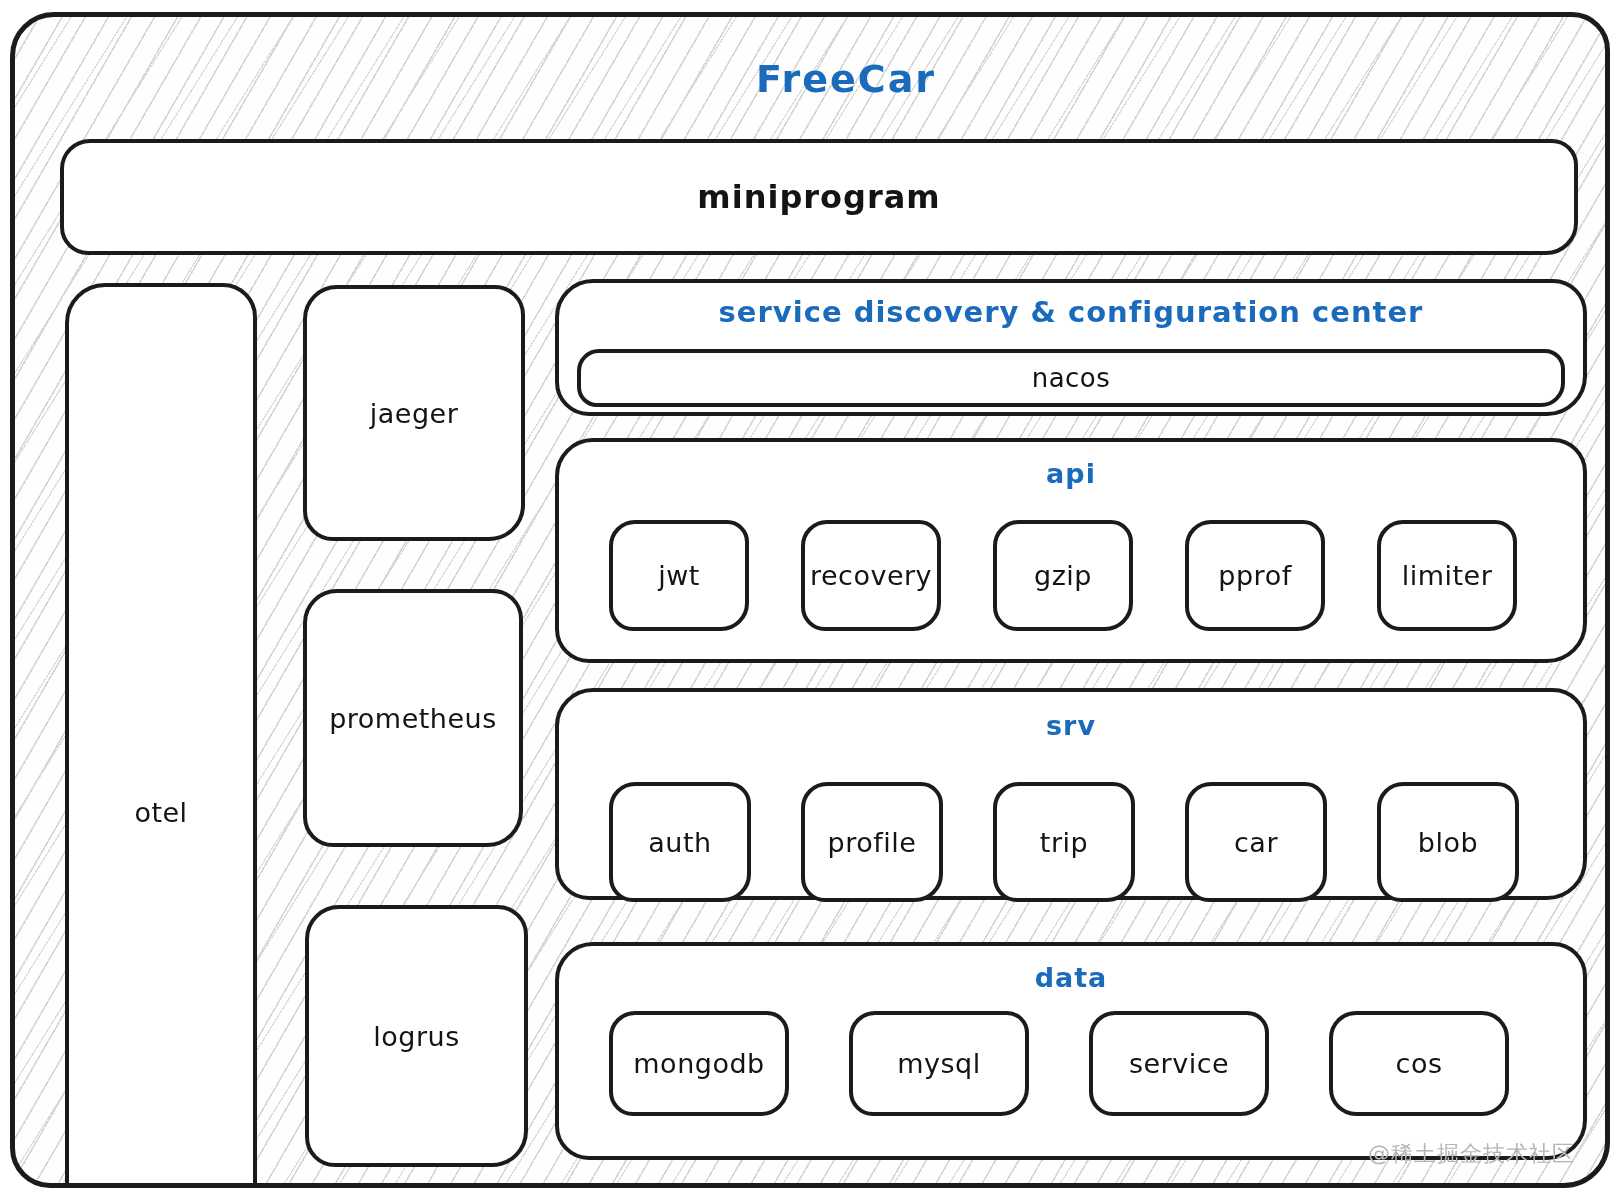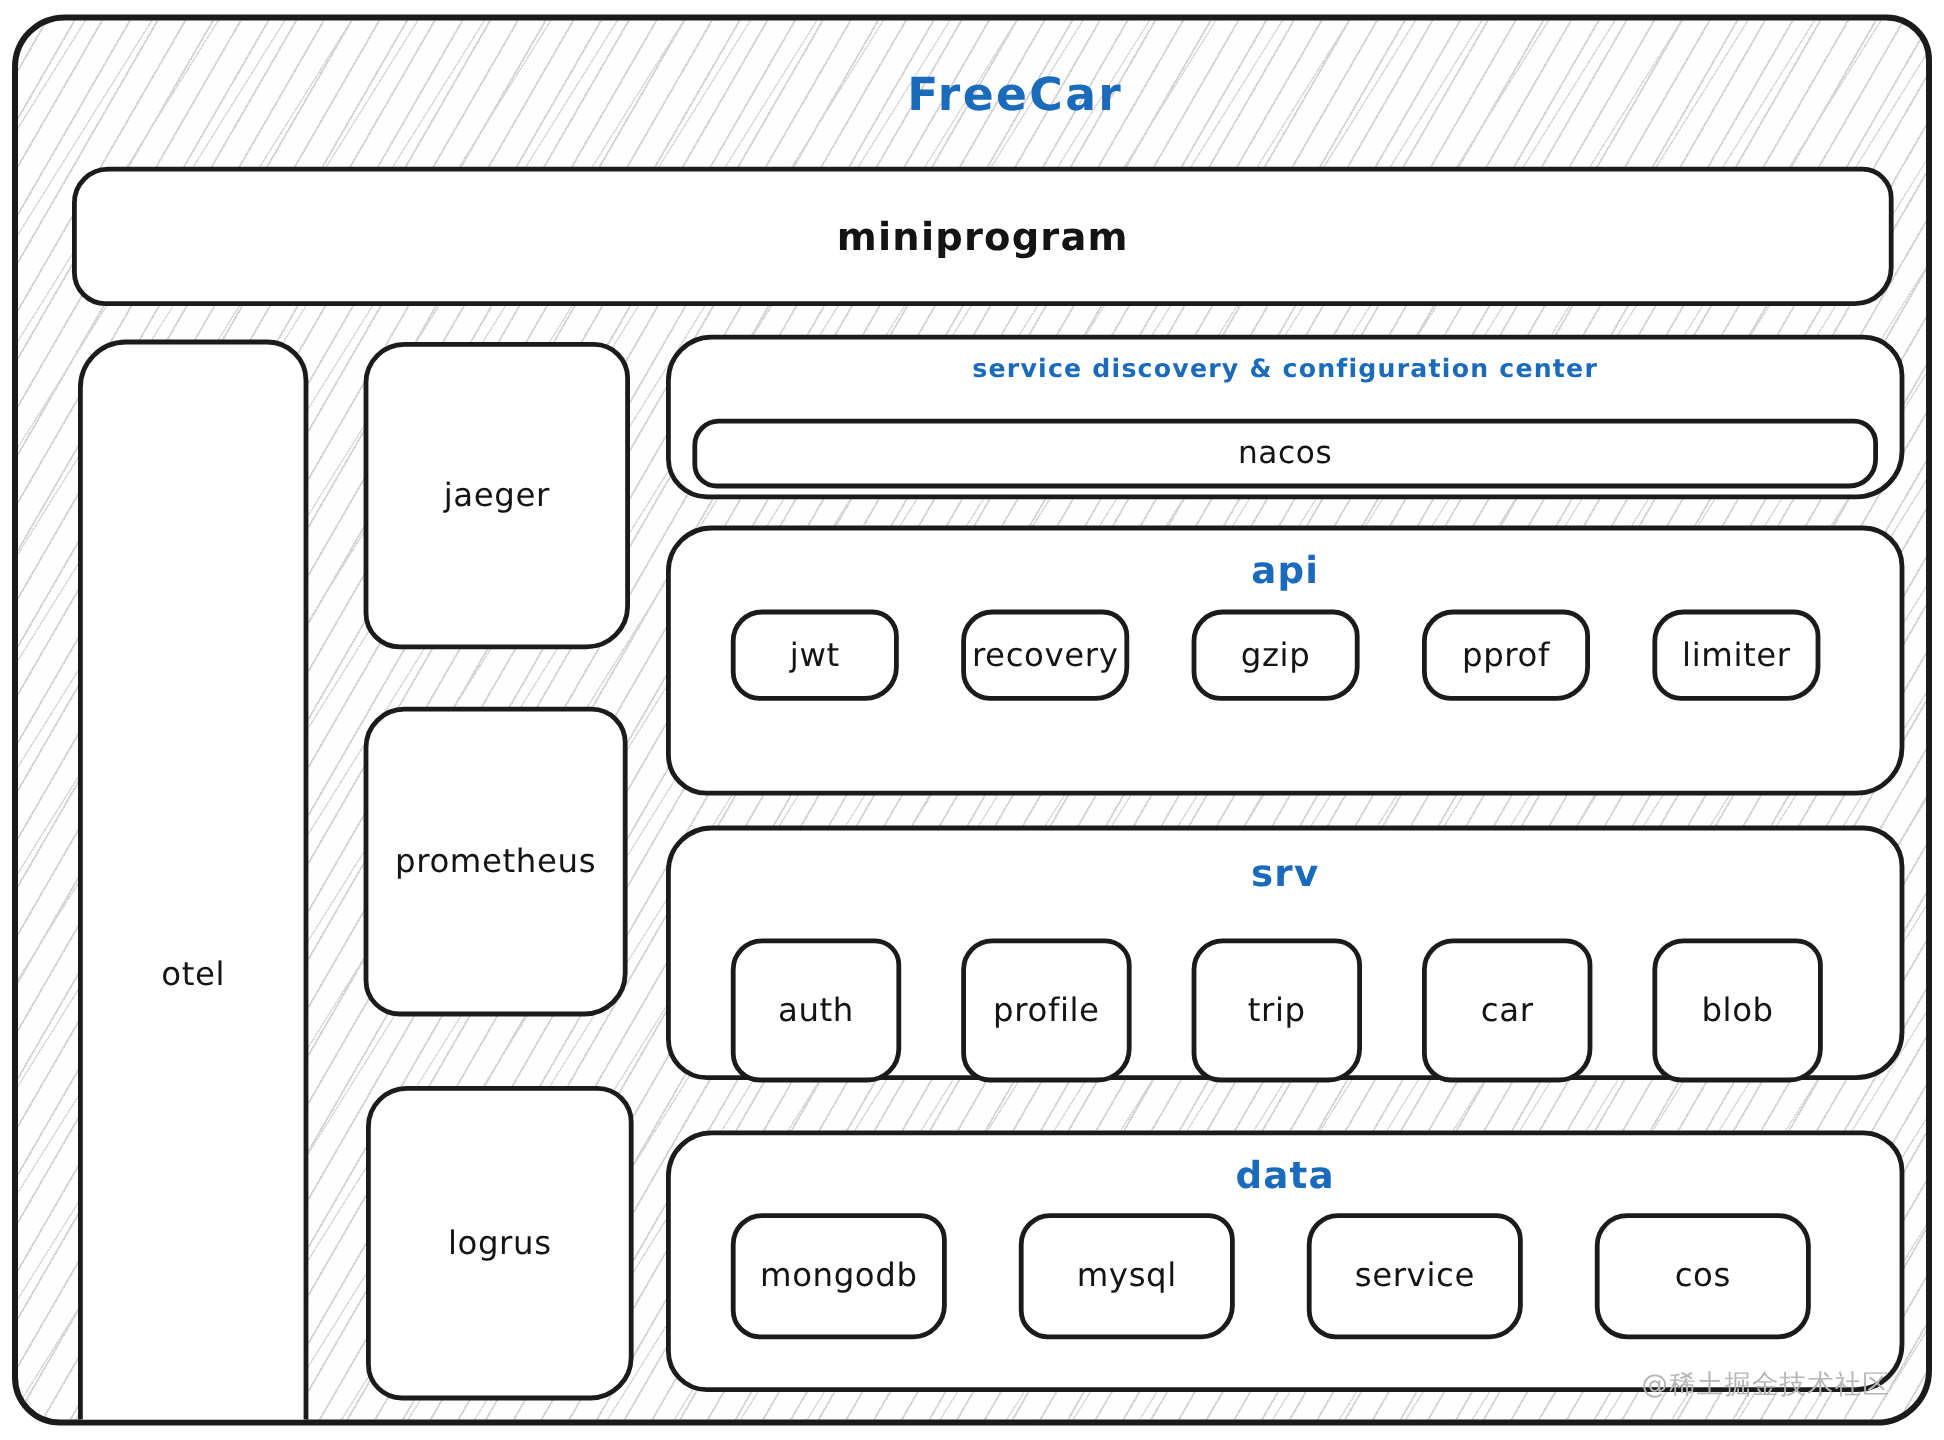--- a/index.html
+++ b/index.html
@@ -64,47 +64,47 @@
   .panel {
     position: absolute;
     box-sizing: border-box;
     background: var(--box_fill, #ffffff);
     border: 4px solid var(--stroke, #1b1b1b);
     border-radius: 38px 34px 40px 34px;
   }
   .panel-title {
     width: 100%;
     text-align: center;
-    font-size: 31px;
+    font-size: 27px;
     font-weight: bold;
     letter-spacing: 1px;
     color: var(--accent, #1b6bbd);
   }
   
   .otel        { left: 50px;  top: 266px; width: 192px;  height: 1058px; border-radius: 40px 34px 38px 36px; }
   .jaeger      { left: 288px; top: 268px; width: 222px;  height: 256px; }
   .prometheus  { left: 288px; top: 572px; width: 220px;  height: 258px; }
   .logrus      { left: 290px; top: 888px; width: 223px;  height: 262px; }
   
   .mini        { left: 45px;  top: 122px; width: 1518px; height: 116px; border-radius: 30px 26px 32px 28px; }
   
   .sdcc        { left: 540px; top: 262px; width: 1032px; height: 137px; }
-  .sdcc .panel-title { position: absolute; top: 12px; font-size: 21px; }
+  .sdcc .panel-title { position: absolute; top: 12px; font-size: 29px; }
   .nacos       { left: 18px;  top: 66px;  width: 988px;  height: 58px;  border-radius: 22px 20px 24px 20px; text-align: center; }
   .nacos .label { font-size: 26px; }
 
   .api         { left: 540px; top: 421px; width: 1032px; height: 225px; }
   .srv         { left: 540px; top: 671px; width: 1032px; height: 212px; }
   .datap       { left: 540px; top: 925px; width: 1032px; height: 218px; }
   .api  .panel-title { position: absolute; top: 16px; }
   .srv  .panel-title { position: absolute; top: 18px; }
   .datap .panel-title { position: absolute; top: 16px; }
 
   .item { border-radius: 26px 22px 28px 24px; }
-  .api .item { top: 66px; height: 76px; width: 140px; }
+  .api .item { top: 78px; height: 111px; width: 140px; }
   .srv .item { top: 90px; height: 120px; width: 142px; }
   .c0 { left: 50px; }  .c1 { left: 242px; } .c2 { left: 434px; }
   .c3 { left: 626px; } .c4 { left: 818px; }
   .datap .item { top: 65px; height: 105px; width: 180px; }
   .d0 { left: 50px; } .d1 { left: 290px; } .d2 { left: 530px; } .d3 { left: 770px; border-radius: 27px; }
 
   .watermark {
     position: absolute;
     right: 30px; bottom: 14px;
     font-size: 22px;

